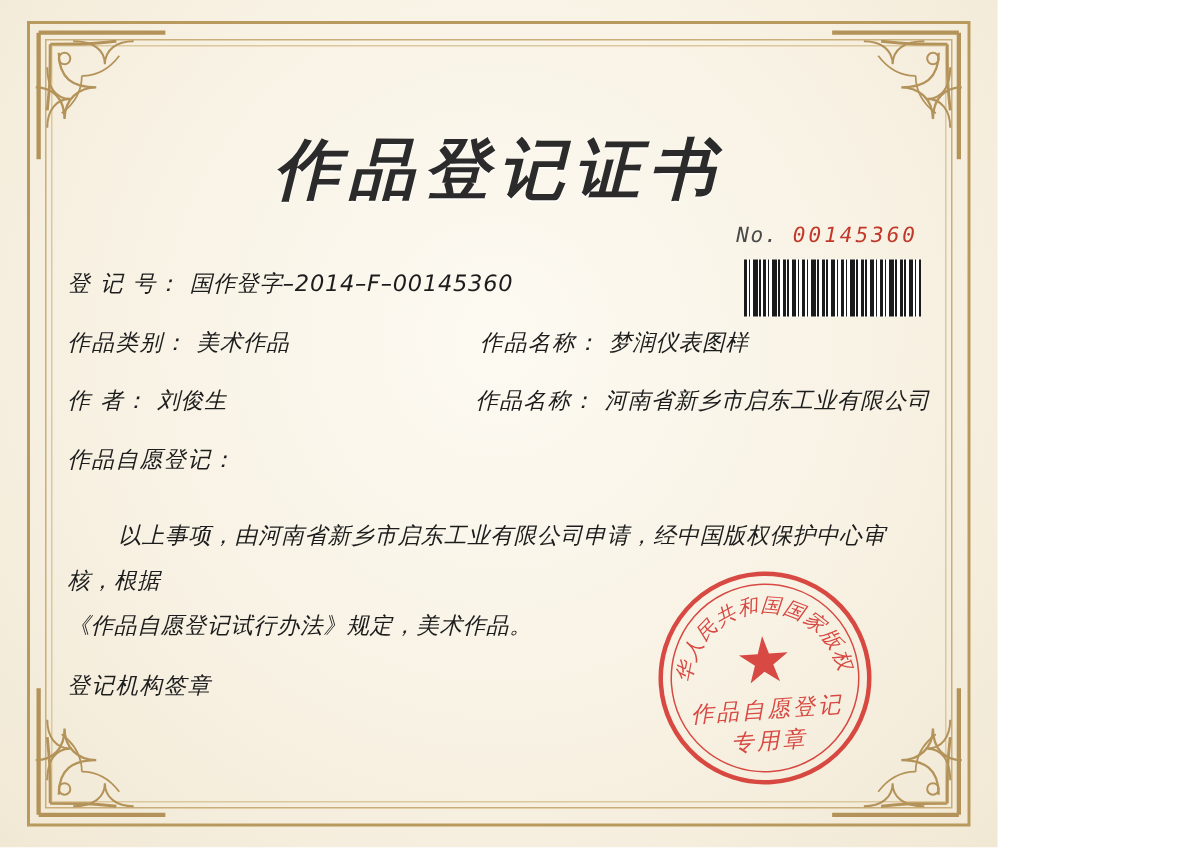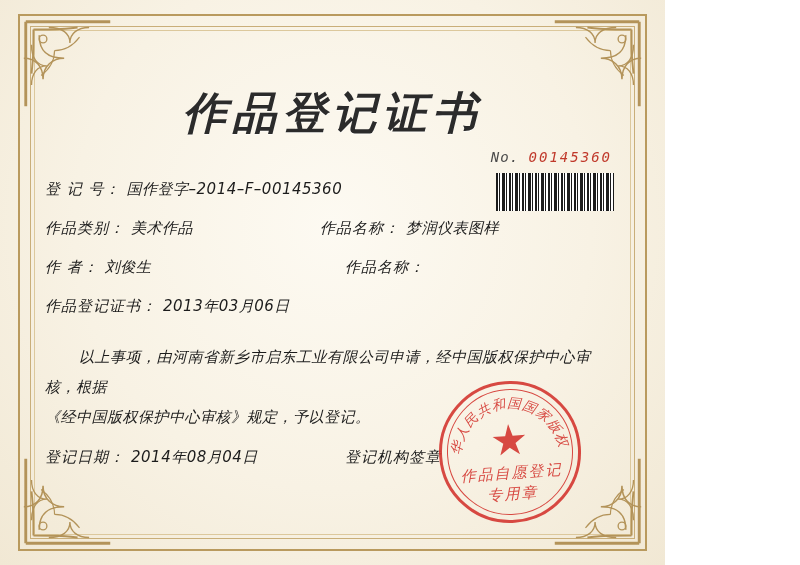--- a/index.html
+++ b/index.html
@@ -314,42 +314,38 @@
         </div>
       </div>
 
       <div class="row">
         <div class="cell left">
           <span class="label">作    者：</span>
           <span class="value">刘俊生</span>
         </div>
         <div class="cell right">
           <span class="label">作品名称：</span>
+          <span class="value">河南省新乡市启东工业有限公司</span>
         </div>
       </div>
 
       <div class="row">
         <div class="cell right">
-          <span class="label">作品登记证书：</span>
-          <span class="value">2013年03月06日</span>
+          <span class="label">作品自愿登记：</span>
         </div>
       </div>
 
     </div>
 
     <div class="body-text">
       <div><span class="indent"></span><span>以上事项，由河南省新乡市启东工业有限公司申请，经中国版权保护中心审核，根据</span></div>
-      <div>《经中国版权保护中心审核》规定，予以登记。</div>
+      <div>《作品自愿登记试行办法》规定，美术作品。</div>
     </div>
 
     <div class="footer">
-      <div class="cell left">
-        <span class="label">登记日期：</span>
-        <span class="value">2014年08月04日</span>
-      </div>
       <div class="cell right">
         <span class="label">登记机构签章</span>
       </div>
     </div>
 
   </div>
 
   <div class="seal">
     <div class="ring"></div>
     <div class="arc-text">

